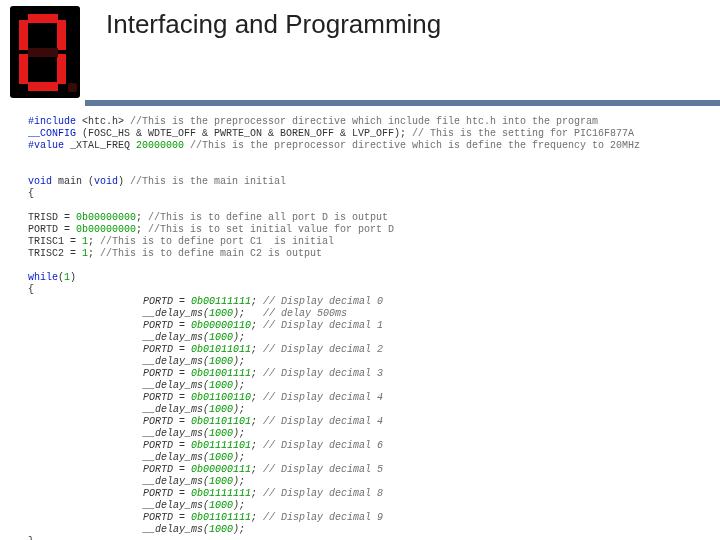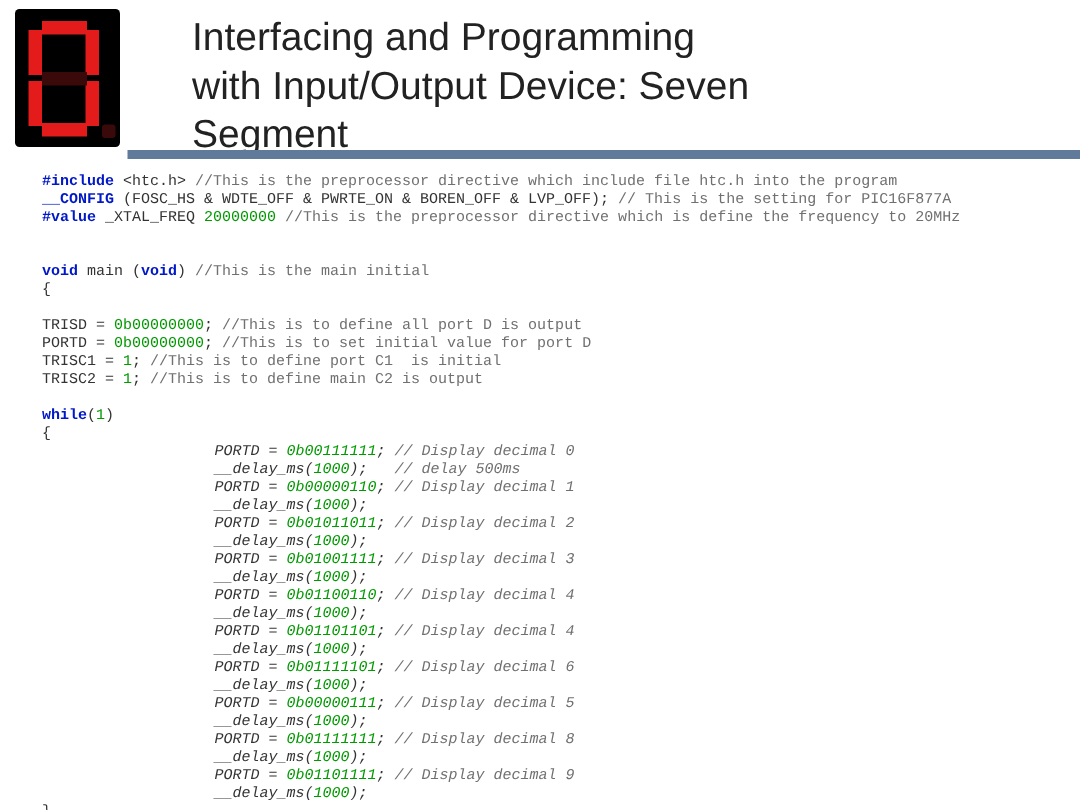--- a/index.html
+++ b/index.html
@@ -36,21 +36,21 @@
   .seven-seg .a { top: 8px; }
   .seven-seg .g { top: 42px; }
   .seven-seg .d { top: 76px; }
   .seven-seg .f { left: 9px; top: 14px; }
   .seven-seg .b { left: 47px; top: 14px; }
   .seven-seg .e { left: 9px; top: 48px; }
   .seven-seg .c { left: 47px; top: 48px; }
   .seven-seg .dot { width:9px; height:9px; left:58px; top:77px; border-radius:2px; }
   .title {
     position: absolute;
-    left: 128px;
+    left: 106px;
     top: 8px;
     font-size: 26px;
     color: #222;
     line-height: 1.25;
   }
   .hr-bar {
     position: absolute;
     left: 85px;
     top: 100px;
     right: 0;
@@ -58,43 +58,42 @@
     background: #5f7a9a;
   }
   .code {
     font-family: "Courier New", monospace;
     font-size: 10px;
     line-height: 12px;
     padding: 6px 20px 8px 28px;
     white-space: pre;
     color: #333;
   }
-  .kw { color: #0018c8; font-weight: bold; }
+  .kw { color: #0018c8; font-weight: normal; }
   .num { color: #009a00; }
   .cmt { color: #707070; }
   .indent-block { padding-left: 115px; font-style: italic; }
 </style>
 </head>
 <body>
 
 <div class="header-area">
   <div class="seven-seg">
     <div class="seg seg-h a"></div>
     <div class="seg seg-v b"></div>
     <div class="seg seg-v c"></div>
     <div class="seg seg-h d"></div>
     <div class="seg seg-v e"></div>
     <div class="seg seg-v f"></div>
     <div class="seg seg-h g dark"></div>
     <div class="seg dot dark"></div>
   </div>
   <div class="title">
     <span>Interfacing and Programming</span><br>
-    <span>with Input/Output Device: Seven</span><br>
-    <span>Segment</span>
+    <br>
   </div>
   <div class="hr-bar"></div>
 </div>
 
 <div class="code" id="code-block"><span class="kw">#include</span> &lt;htc.h&gt; <span class="cmt">//This is the preprocessor directive which include file htc.h into the program</span>
 <span class="kw">__CONFIG</span> (FOSC_HS &amp; WDTE_OFF &amp; PWRTE_ON &amp; BOREN_OFF &amp; LVP_OFF); <span class="cmt">// This is the setting for PIC16F877A</span>
 <span class="kw">#value</span> _XTAL_FREQ <span class="num">20000000 </span><span class="cmt">//This is the preprocessor directive which is define the frequency to 20MHz</span>
 
 
 <span class="kw">void</span> main (<span class="kw">void</span>) <span class="cmt">//This is the main initial</span>

